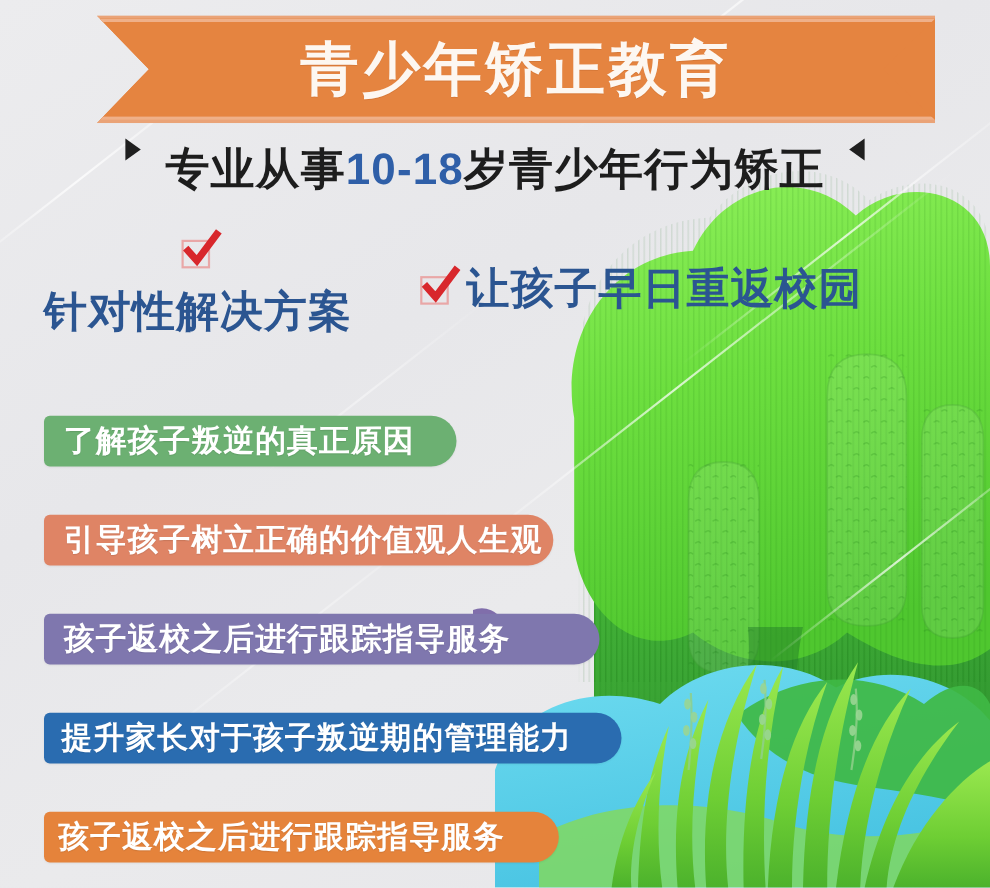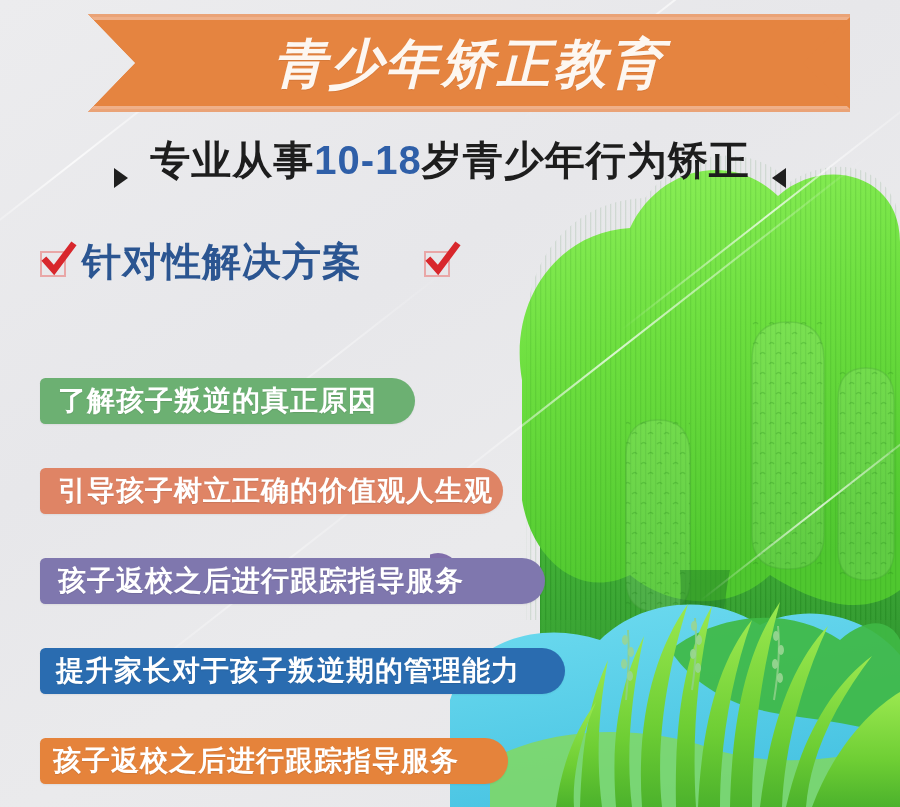--- a/index.html
+++ b/index.html
@@ -22,21 +22,21 @@
     background:linear-gradient(90deg,rgba(255,255,255,0) 0%,rgba(255,255,255,.75) 45%,rgba(255,255,255,0) 100%);
     transform-origin:left center;
     transform:rotate(-38deg);
   }
 
   
   .illo{position:absolute;right:0;top:0;width:470px;height:807px;z-index:2;}
   .illo svg{position:absolute;right:0;top:0;}
 
   
-  .ribbon-wrap{position:absolute;left:0;top:14px;width:820px;height:100px;z-index:20;font-style:italic;}
+  .ribbon-wrap{position:absolute;left:0;top:14px;width:820px;height:100px;z-index:20;}
   .ribbon{
     position:absolute;left:88px;top:0;width:762px;height:98px;
     background:#e58440;
     border-top:3px solid #eaa377;
     border-bottom:3px solid #eaa377;
     box-sizing:border-box;
     -webkit-clip-path:polygon(0 0,100% 0,100% 100%,0 100%,6.2% 50%);
     clip-path:polygon(0 0,100% 0,100% 100%,0 100%,6.2% 50%);
     display:flex;align-items:center;justify-content:center;
   }
@@ -56,37 +56,37 @@
     font-weight:bold;
     letter-spacing:3px;
     line-height:1;
     white-space:nowrap;
     text-shadow:0 1px 0 rgba(150,70,20,.18);
   }
 
   
   .subtitle-row{
     position:absolute;left:0;top:126px;width:900px;height:62px;z-index:20;
-    display:flex;align-items:flex-end;justify-content:center;gap:22px;
+    display:flex;align-items:flex-start;justify-content:center;gap:22px;
   }
   .tri{width:0;height:0;border-top:10px solid transparent;border-bottom:10px solid transparent;}
   .tri-right{border-left:14px solid #1f1f1f;}
   .tri-left{border-right:14px solid #1f1f1f;}
   .subtitle{
     font-size:40px;font-weight:bold;color:#1d1d1d;white-space:nowrap;letter-spacing:1px;
   }
   .subtitle .hl{color:#2f5fa8;}
 
   
   .check-row{
     position:absolute;left:0;top:226px;width:900px;height:72px;z-index:20;
     display:flex;align-items:center;justify-content:flex-start;
   }
   .check-item{display:flex;align-items:center;gap:12px;}
-  .check-item.first{margin-left:40px;}
+  .check-item.first{margin-left:40px;flex-direction:column;}
   .check-item.second{margin-left:62px;}
   .cbox{position:relative;width:30px;height:30px;flex:0 0 auto;}
   .cbox .sq{
     position:absolute;left:0;top:4px;width:26px;height:26px;
     border:2px solid #e9a7a7;box-sizing:border-box;background:transparent;
   }
   .cbox .tick{position:absolute;left:-2px;top:-6px;}
   .check-label{
     font-size:39px;font-weight:bold;color:#2b5591;white-space:nowrap;letter-spacing:1px;
   }
@@ -251,20 +251,21 @@
       <div class="check-label" style="color: rgb(43, 85, 145);">针对性解决方案</div>
     </div>
 
     <div class="check-item second">
       <div class="cbox">
         <div class="sq" style="border-color: rgb(233, 167, 167);"></div>
         <svg class="tick" width="40" height="40" viewBox="0 0 40 40">
           <path d="M8 20 L16 29 L34 5" stroke="#d8272c" stroke-width="6.5" fill="none" stroke-linecap="square" stroke-linejoin="miter"></path>
         </svg>
       </div>
+      <div class="check-label" style="color: rgb(43, 85, 145);">让孩子早日重返校园</div>
     </div>
 
   </div>
 
   <div class="pills">
     <div class="pill" style="top: 378px; width: 375px; background: rgb(108, 176, 114);">
       <span>了解孩子叛逆的真正原因</span>
     </div>
     <div class="pill" style="top: 468px; width: 463px; background: rgb(223, 132, 101);">
       <span>引导孩子树立正确的价值观人生观</span>

